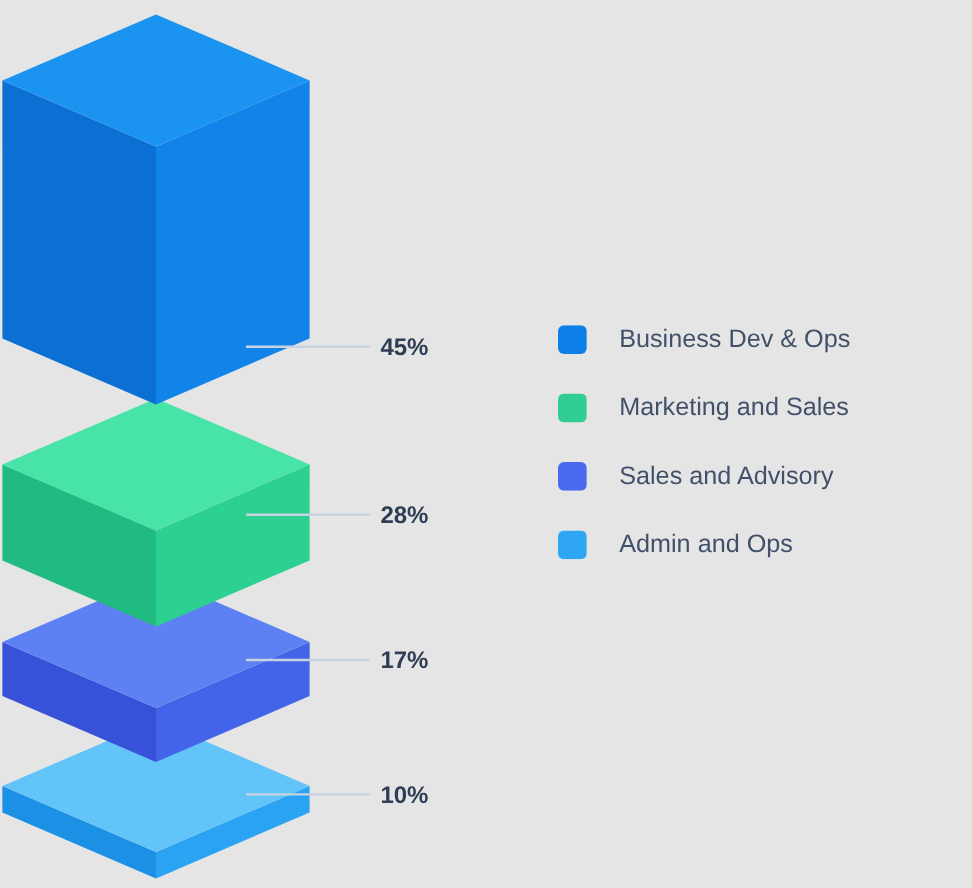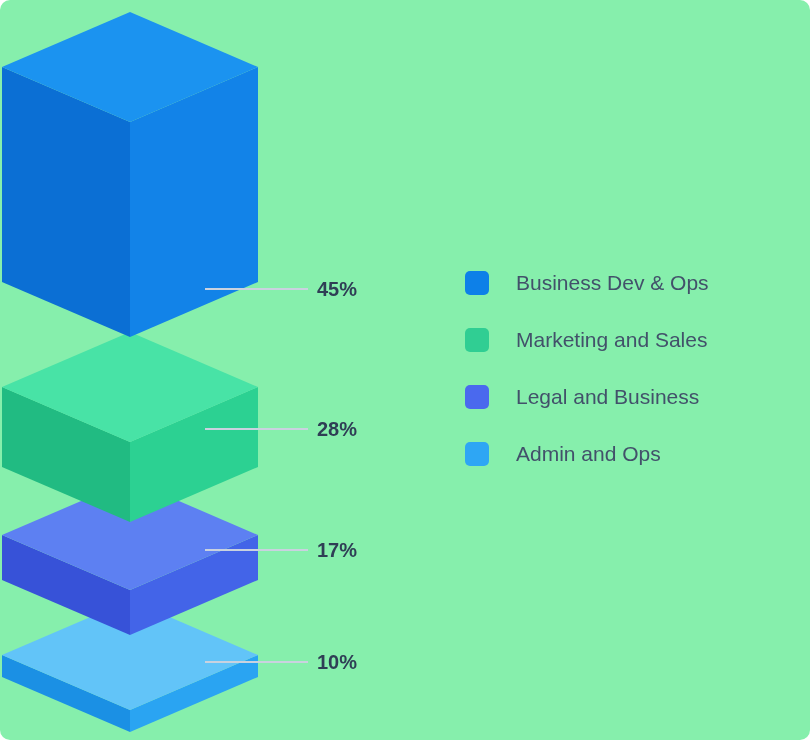--- a/index.html
+++ b/index.html
@@ -6,22 +6,21 @@
     margin: 0;
     padding: 0;
     background: #ffffff;
     font-family: "Liberation Sans", "DejaVu Sans", sans-serif;
   }
   .stage {
     position: relative;
     width: 810px;
     height: 740px;
     overflow: hidden;
-    background: #86efac;
-    border-radius: 10px;
+    background: #e5e5e5;
   }
   .chart-svg {
     position: absolute;
     left: 0;
     top: 0;
   }
   .pct-label {
     font-family: "Liberation Sans", "DejaVu Sans", sans-serif;
     font-size: 20px;
     font-weight: 700;
@@ -106,21 +105,21 @@
       <svg class="swatch" width="24" height="24">
         <rect width="24" height="24" rx="5" fill="#30ce93"></rect>
       </svg>
       <span class="legend-label">Marketing and Sales</span>
     </div>
 
     <div class="legend-item">
       <svg class="swatch" width="24" height="24">
         <rect width="24" height="24" rx="5" fill="#4a69ee"></rect>
       </svg>
-      <span class="legend-label">Legal and Business</span>
+      <span class="legend-label">Sales and Advisory</span>
     </div>
 
     <div class="legend-item">
       <svg class="swatch" width="24" height="24">
         <rect width="24" height="24" rx="5" fill="#2ea6f4"></rect>
       </svg>
       <span class="legend-label">Admin and Ops</span>
     </div>
 
   </div>

